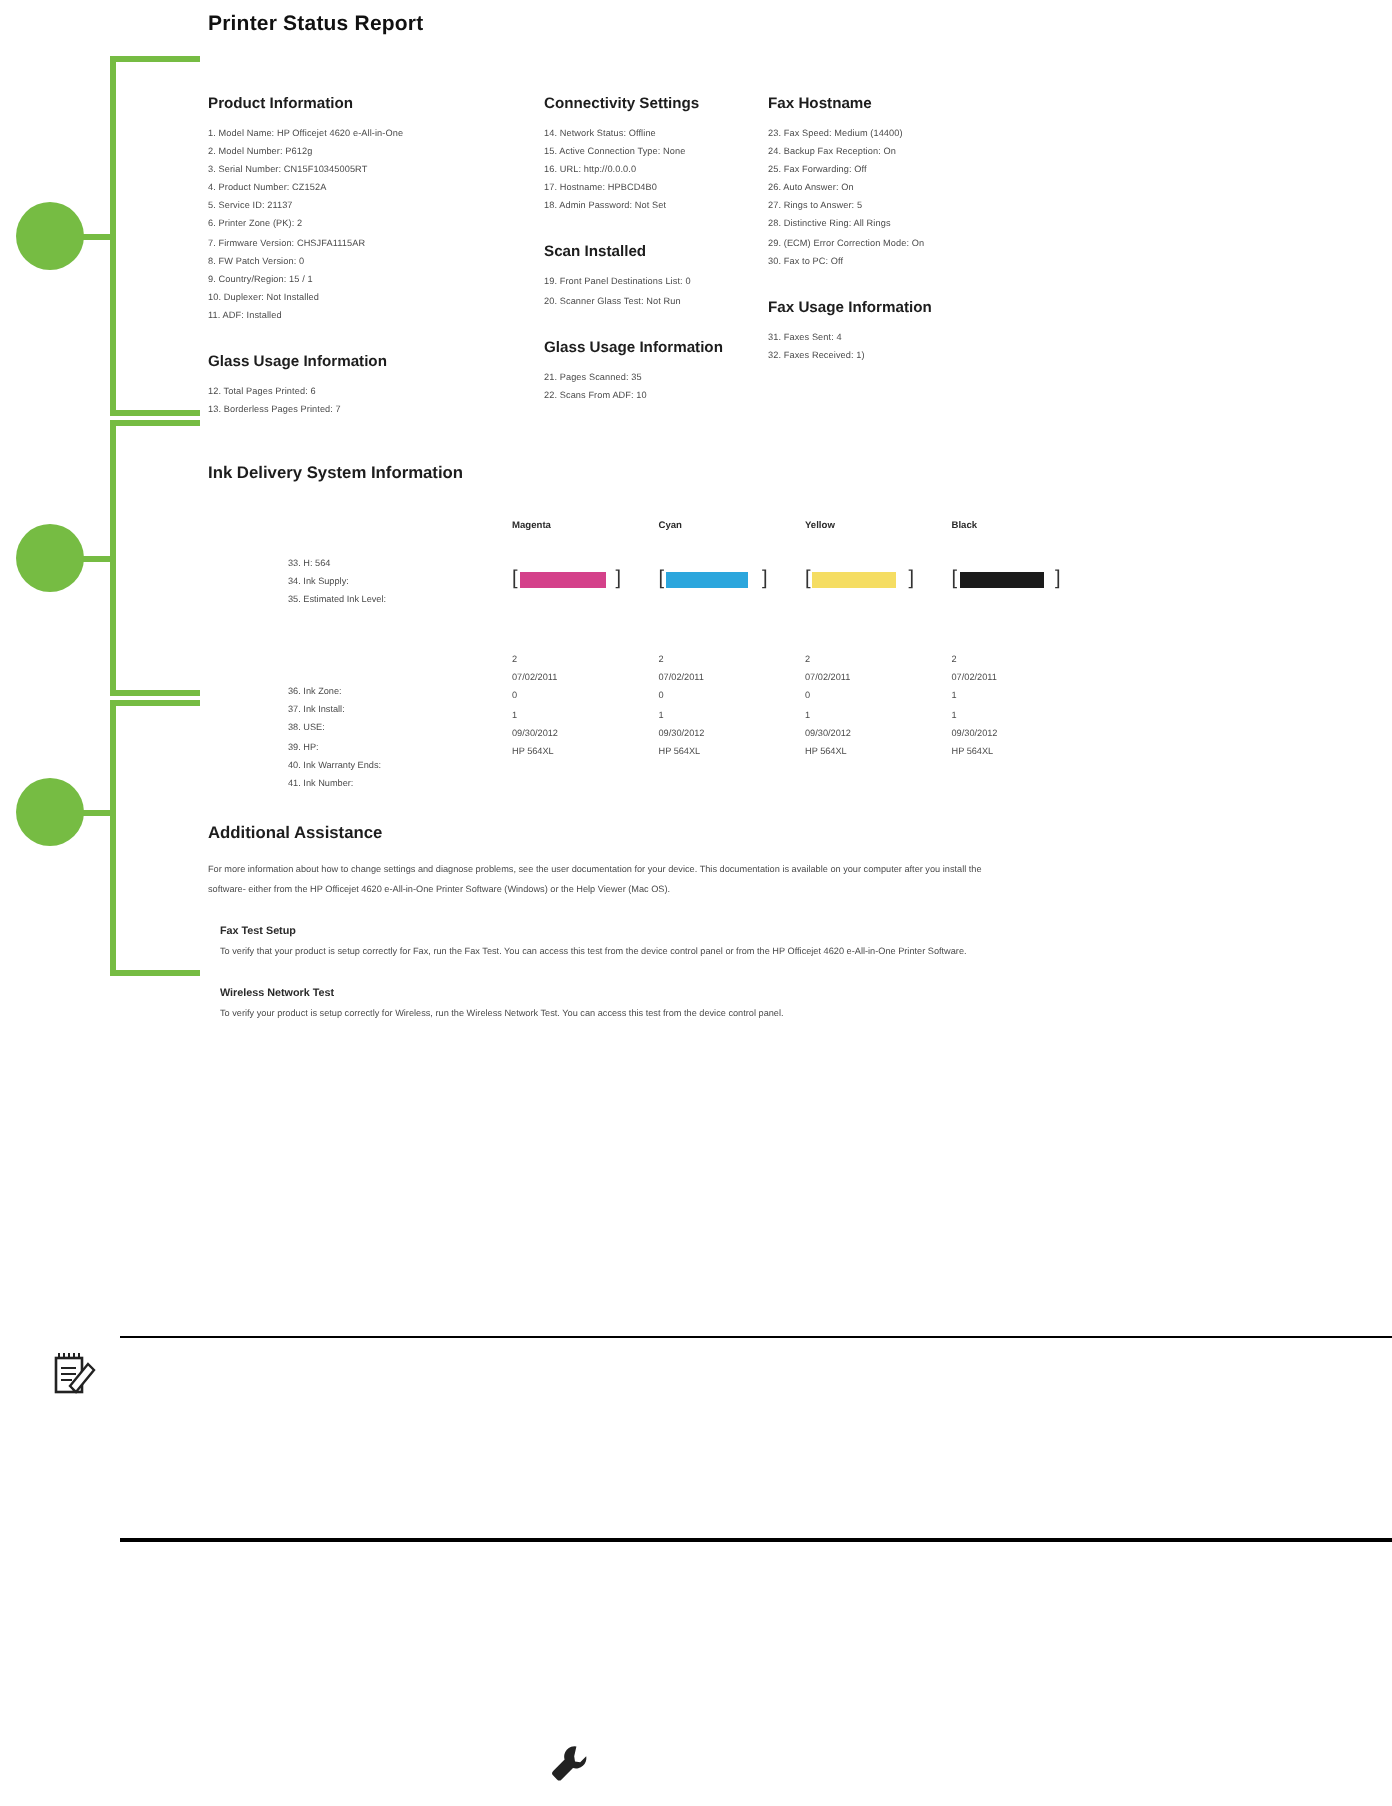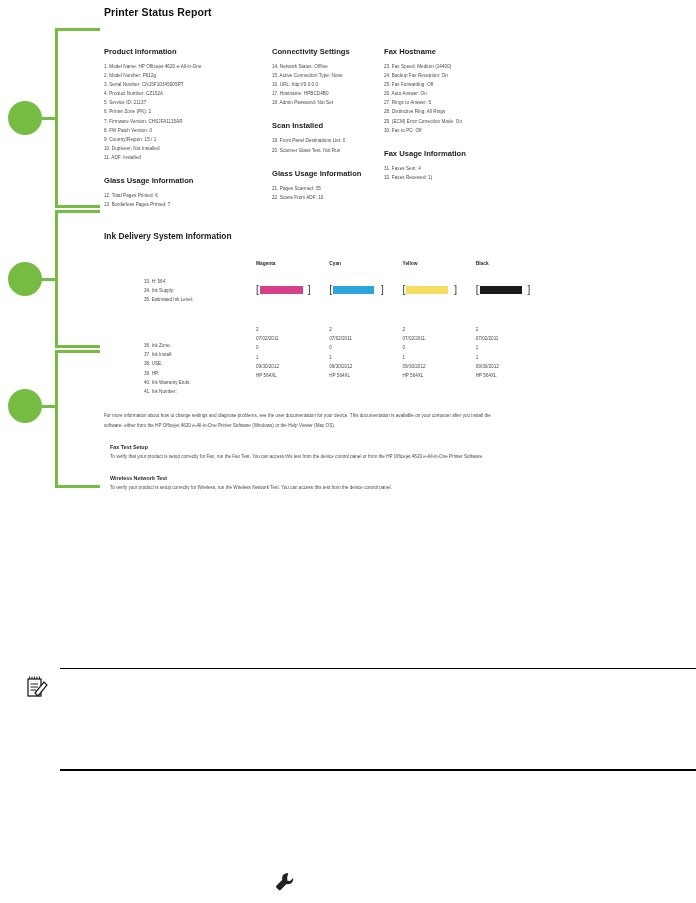--- a/index.html
+++ b/index.html
@@ -290,20 +290,21 @@
               <li>1</li>
               <li>09/30/2012</li>
               <li>HP 564XL</li>
             </ul>
           </div>
         </div>
     </div>
   </div>
 
   <div class="assist">
+    <div class="assist-head">Additional Assistance</div>
     <p class="assist-p">For more information about how to change settings and diagnose problems, see the user documentation for your device. This documentation is available on your computer after you install the software- either from the HP Officejet 4620 e-All-in-One Printer Software (Windows) or the Help Viewer (Mac OS).</p>
 
     <div>
       <div class="sub-head">Fax Test Setup</div>
       <p class="sub-p">To verify that your product is setup correctly for Fax, run the Fax Test. You can access this test from the device control panel or from the HP Officejet 4620 e-All-in-One Printer Software.</p>
     </div>
 
     <div>
       <div class="sub-head">Wireless Network Test</div>
       <p class="sub-p">To verify your product is setup correctly for Wireless, run the Wireless Network Test. You can access this test from the device control panel.</p>

